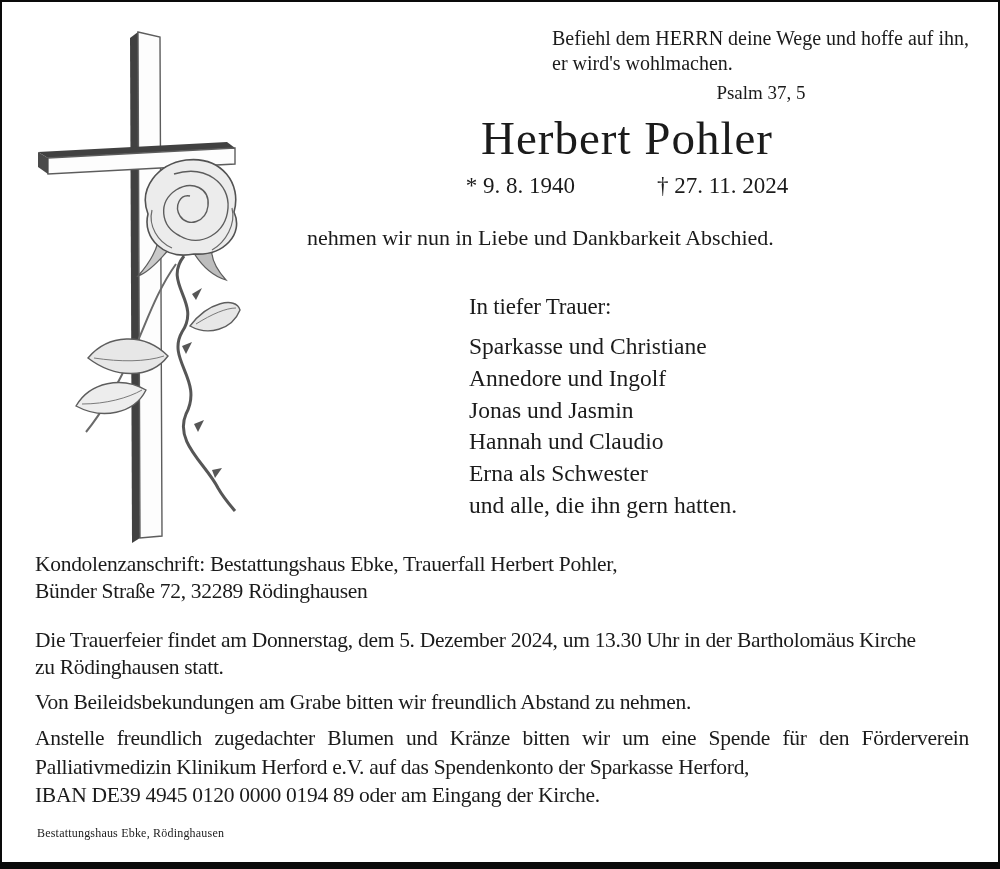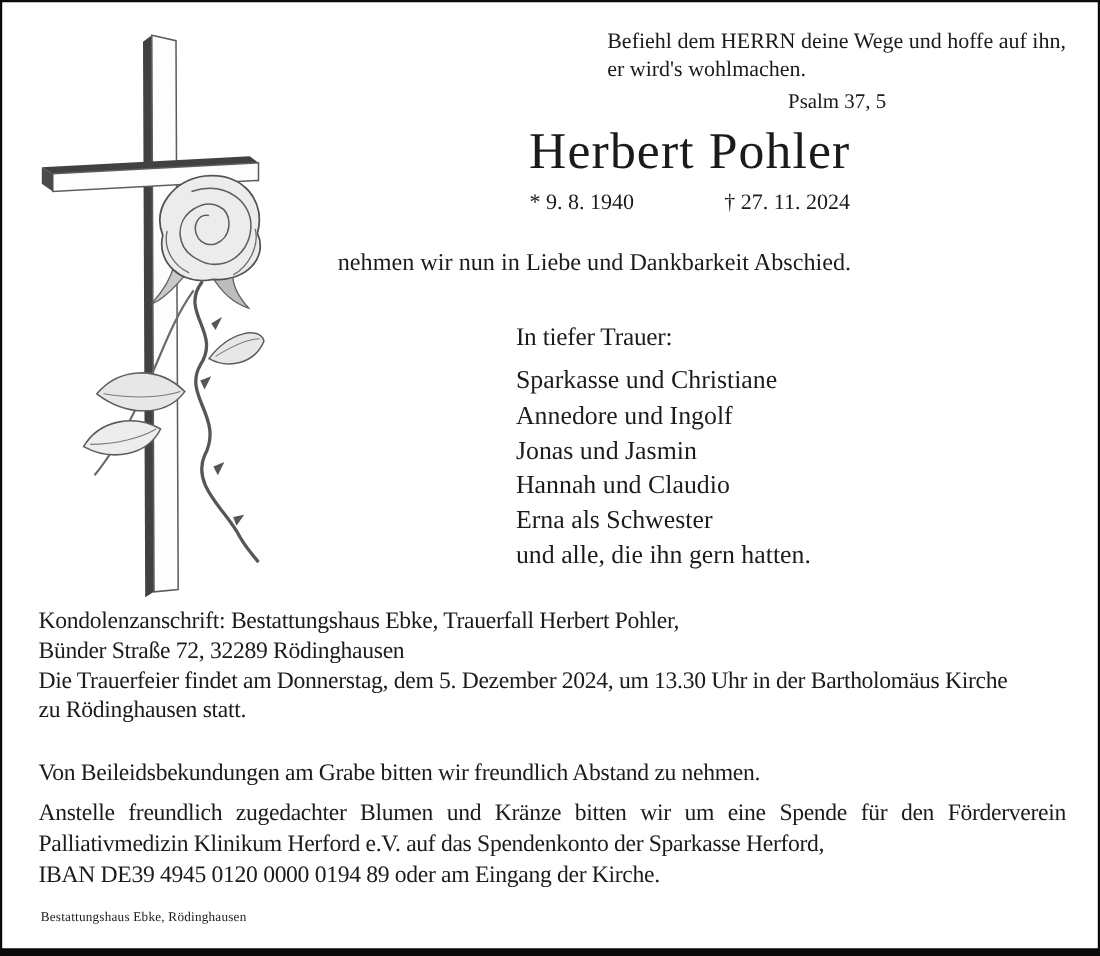--- a/index.html
+++ b/index.html
@@ -12,27 +12,27 @@
     border-bottom:7px solid #0a0a0a;
     box-sizing:border-box;
     font-family:"Liberation Serif","DejaVu Serif",serif;
     color:#1b1b1b;
     overflow:hidden;
   }
   .abs{position:absolute;}
   .scripture{left:550px;top:24px;width:418px;font-size:20px;line-height:25px;}
   .scripture .ref{text-align:center;margin-top:4px;font-size:19px;}
   .title{left:300px;top:110px;width:650px;text-align:center;font-size:47px;line-height:52px;font-weight:400;letter-spacing:1px;}
-  .dates{left:300px;top:171px;width:650px;display:flex;justify-content:center;gap:82px;font-size:20px;}
+  .dates{left:300px;top:171px;width:650px;display:flex;justify-content:center;gap:82px;font-size:23px;}
   .intro{left:305px;top:222px;font-size:22px;line-height:27px;}
   .trauer-heading{left:467px;top:292px;font-size:23px;letter-spacing:-0.2px;}
   .names{left:467px;top:329px;font-size:23.5px;line-height:31.8px;list-style:none;margin:0;padding:0;}
   .lower{letter-spacing:-0.3px;}
   .condolence{left:33px;top:549px;font-size:21.5px;line-height:26.5px;}
-  .service{left:33px;top:603px;width:934px;font-size:21.5px;line-height:27px;}
+  .service{left:33px;top:625px;width:934px;font-size:21.5px;line-height:27px;}
   .service .l1{white-space:nowrap;}
   .grave{left:33px;top:688px;font-size:21.5px;white-space:nowrap;}
   .donation{left:33px;top:722px;width:934px;font-size:21.5px;line-height:28.5px;}
   .donation .justify{text-align:justify;text-align-last:justify;}
   .footer{left:35px;top:824px;font-size:12px;letter-spacing:0.2px;}
   .illustration{left:24px;top:22px;width:216px;height:522px;}
 </style>
 </head>
 <body>
 

